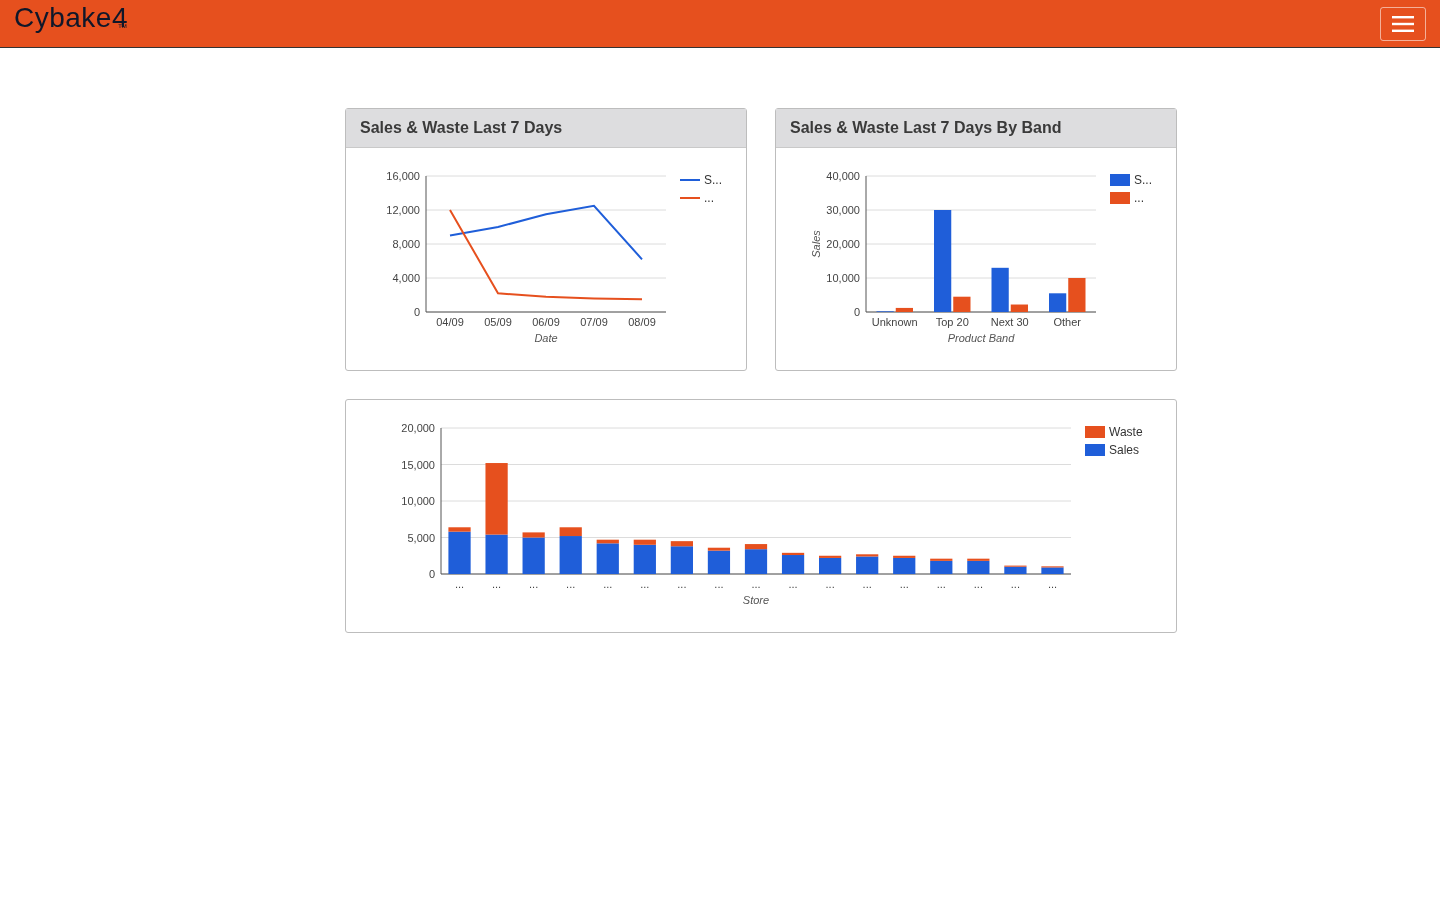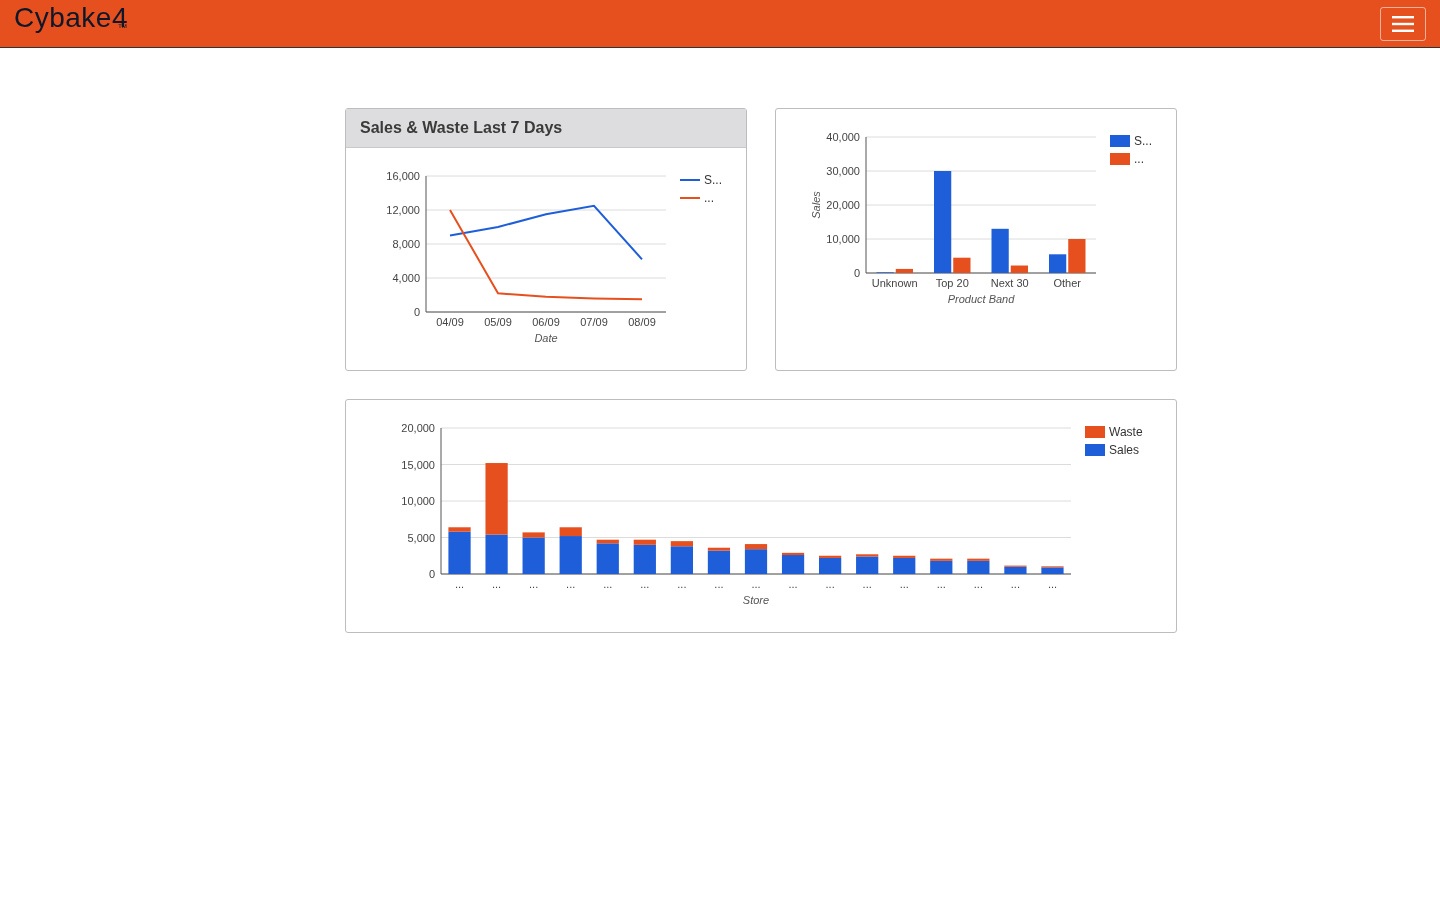--- a/index.html
+++ b/index.html
@@ -117,20 +117,21 @@
             <polyline points="94,48 142,131.3 190,134.7 238,136.4 286,137.25" fill="none" stroke="#E6501E" stroke-width="2"></polyline>
             <line x1="324" y1="18" x2="344" y2="18" stroke="#1F5ED9" stroke-width="2"></line>
             <text x="348" y="22" class="legend-label">S...</text>
             <line x1="324" y1="36" x2="344" y2="36" stroke="#E6501E" stroke-width="2"></line>
             <text x="348" y="40" class="legend-label">...</text>
           </svg>
       </div>
     </div>
 
     <div class="panel">
+      <div class="panel-header">Sales &amp; Waste Last 7 Days By Band</div>
       <div class="panel-body">
         <svg class="chart" id="chart-band" width="380" height="190">
             <line x1="80" y1="150" x2="310" y2="150" stroke="#dcdcdc" stroke-width="1"></line>
             <text x="74" y="154" text-anchor="end" class="tick-label">0</text>
             <line x1="80" y1="116" x2="310" y2="116" stroke="#dcdcdc" stroke-width="1"></line>
             <text x="74" y="120" text-anchor="end" class="tick-label">10,000</text>
             <line x1="80" y1="82" x2="310" y2="82" stroke="#dcdcdc" stroke-width="1"></line>
             <text x="74" y="86" text-anchor="end" class="tick-label">20,000</text>
             <line x1="80" y1="48" x2="310" y2="48" stroke="#dcdcdc" stroke-width="1"></line>
             <text x="74" y="52" text-anchor="end" class="tick-label">30,000</text>

